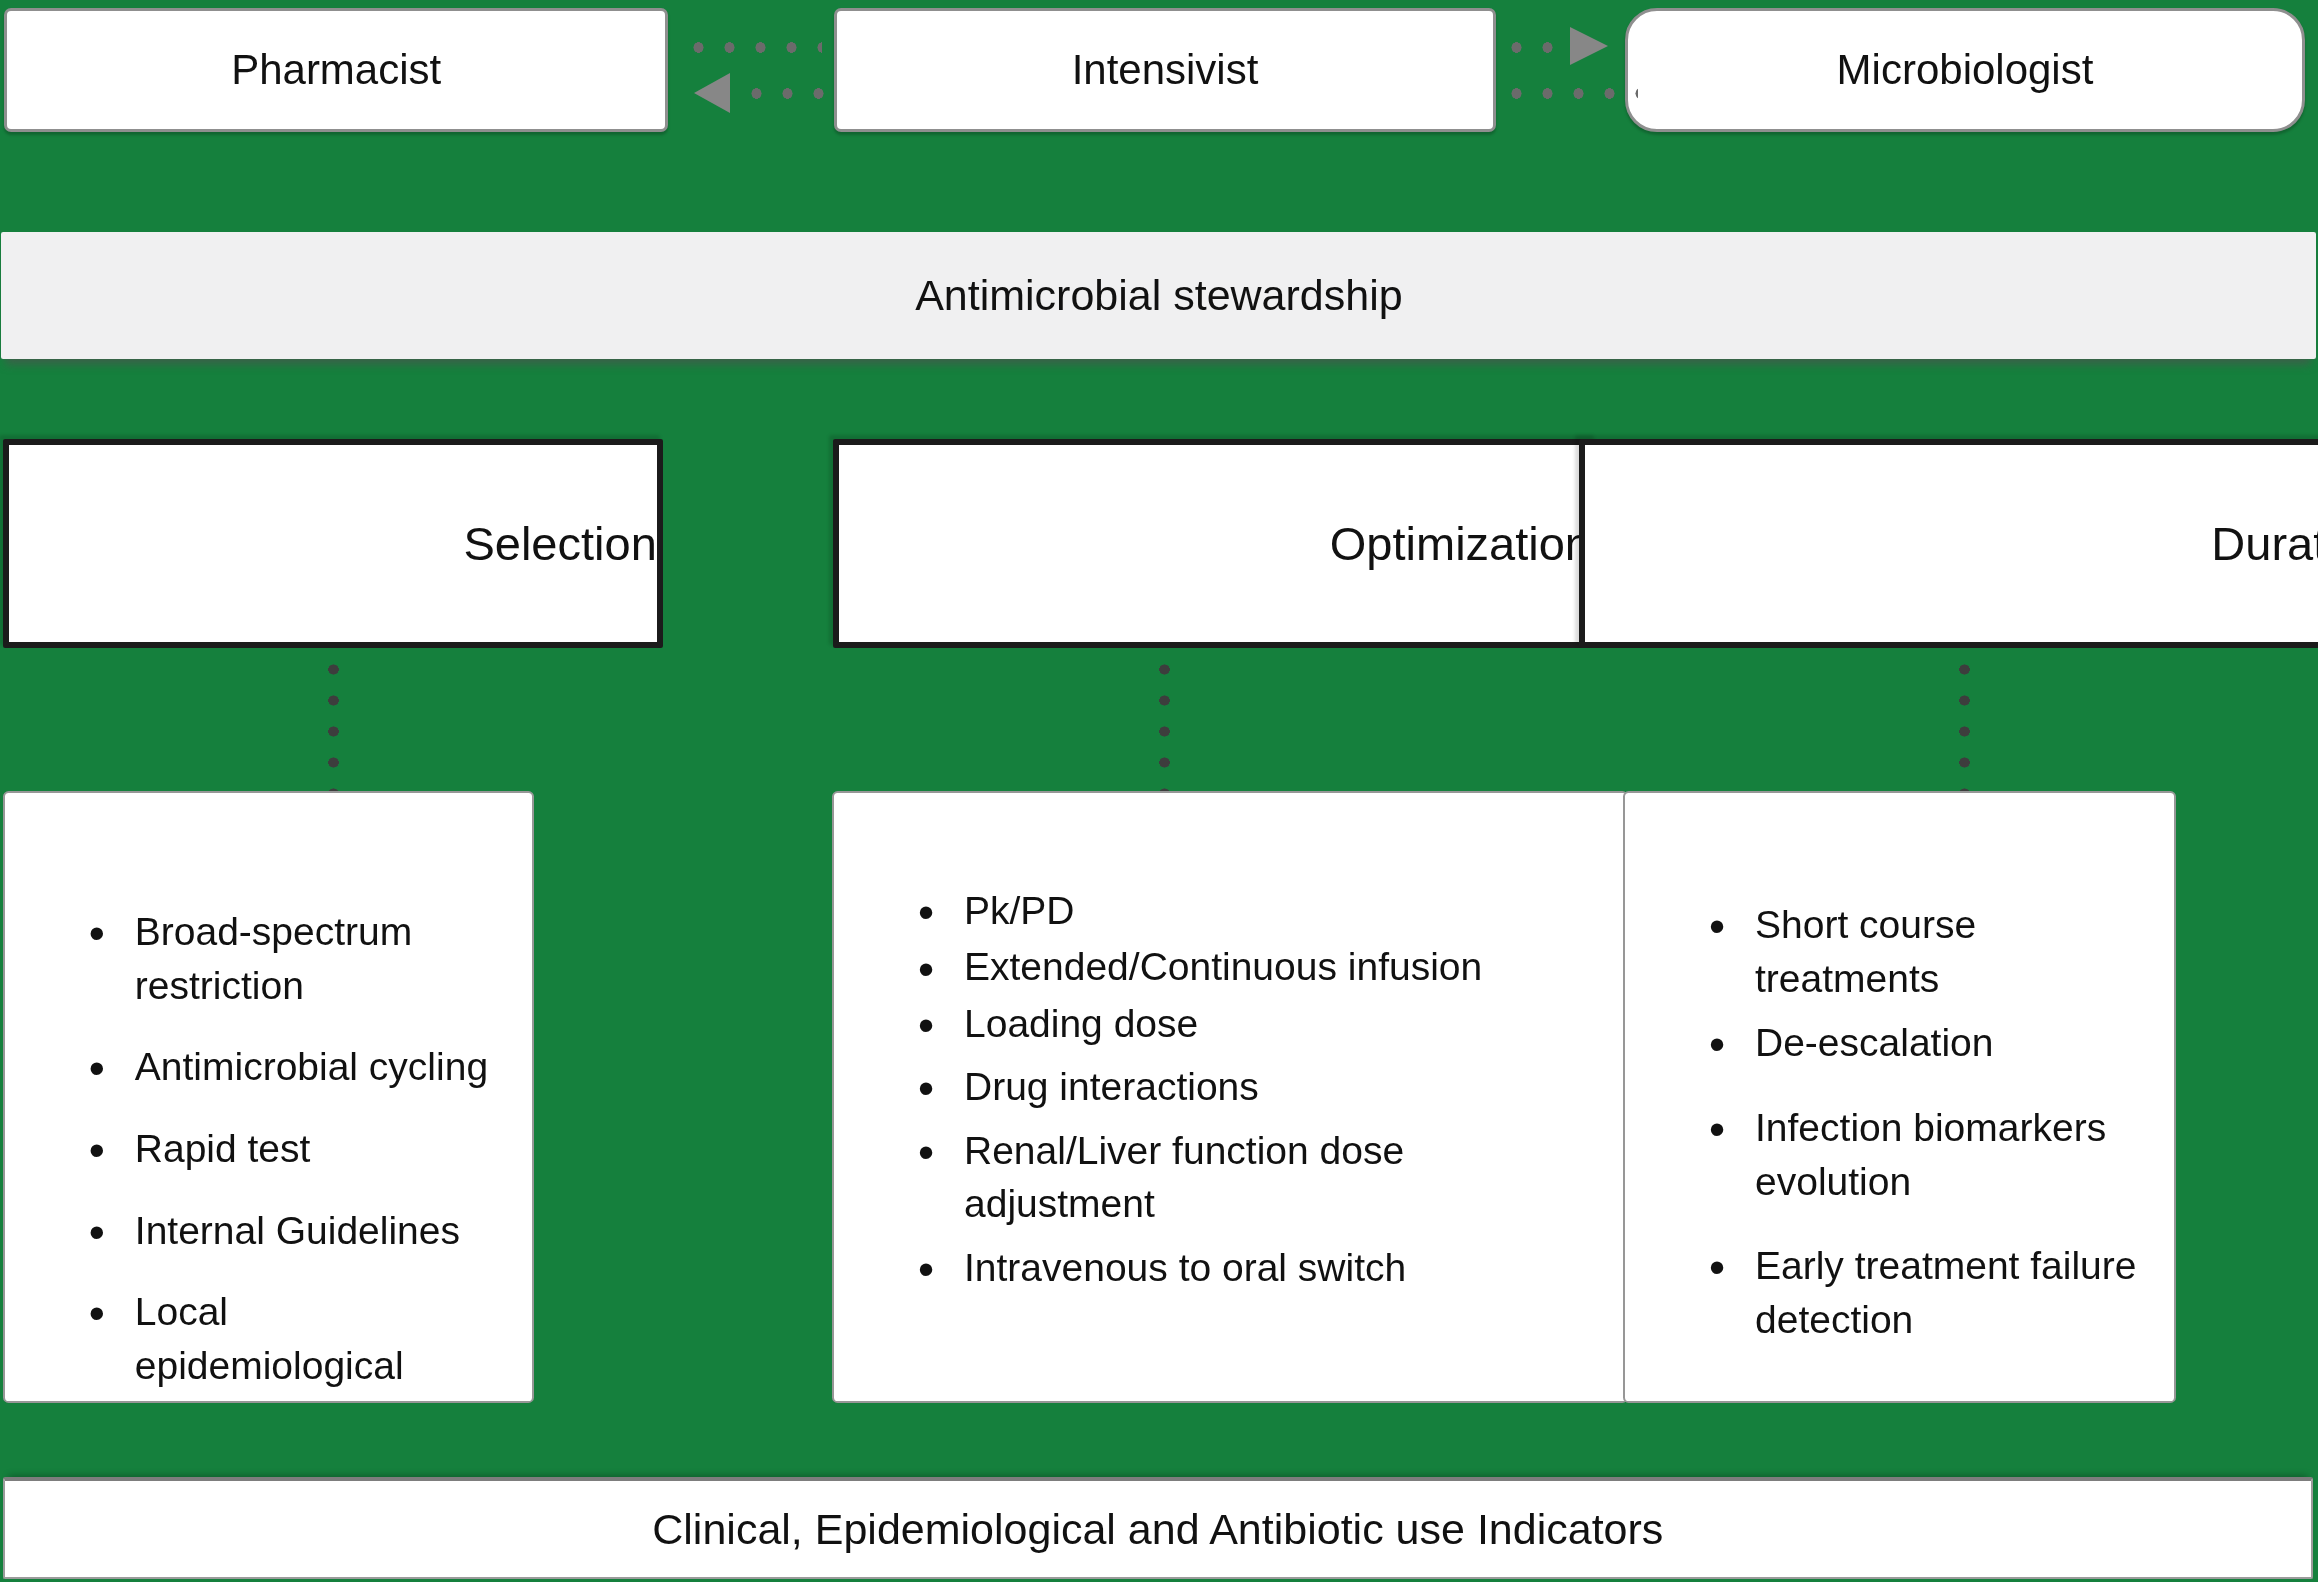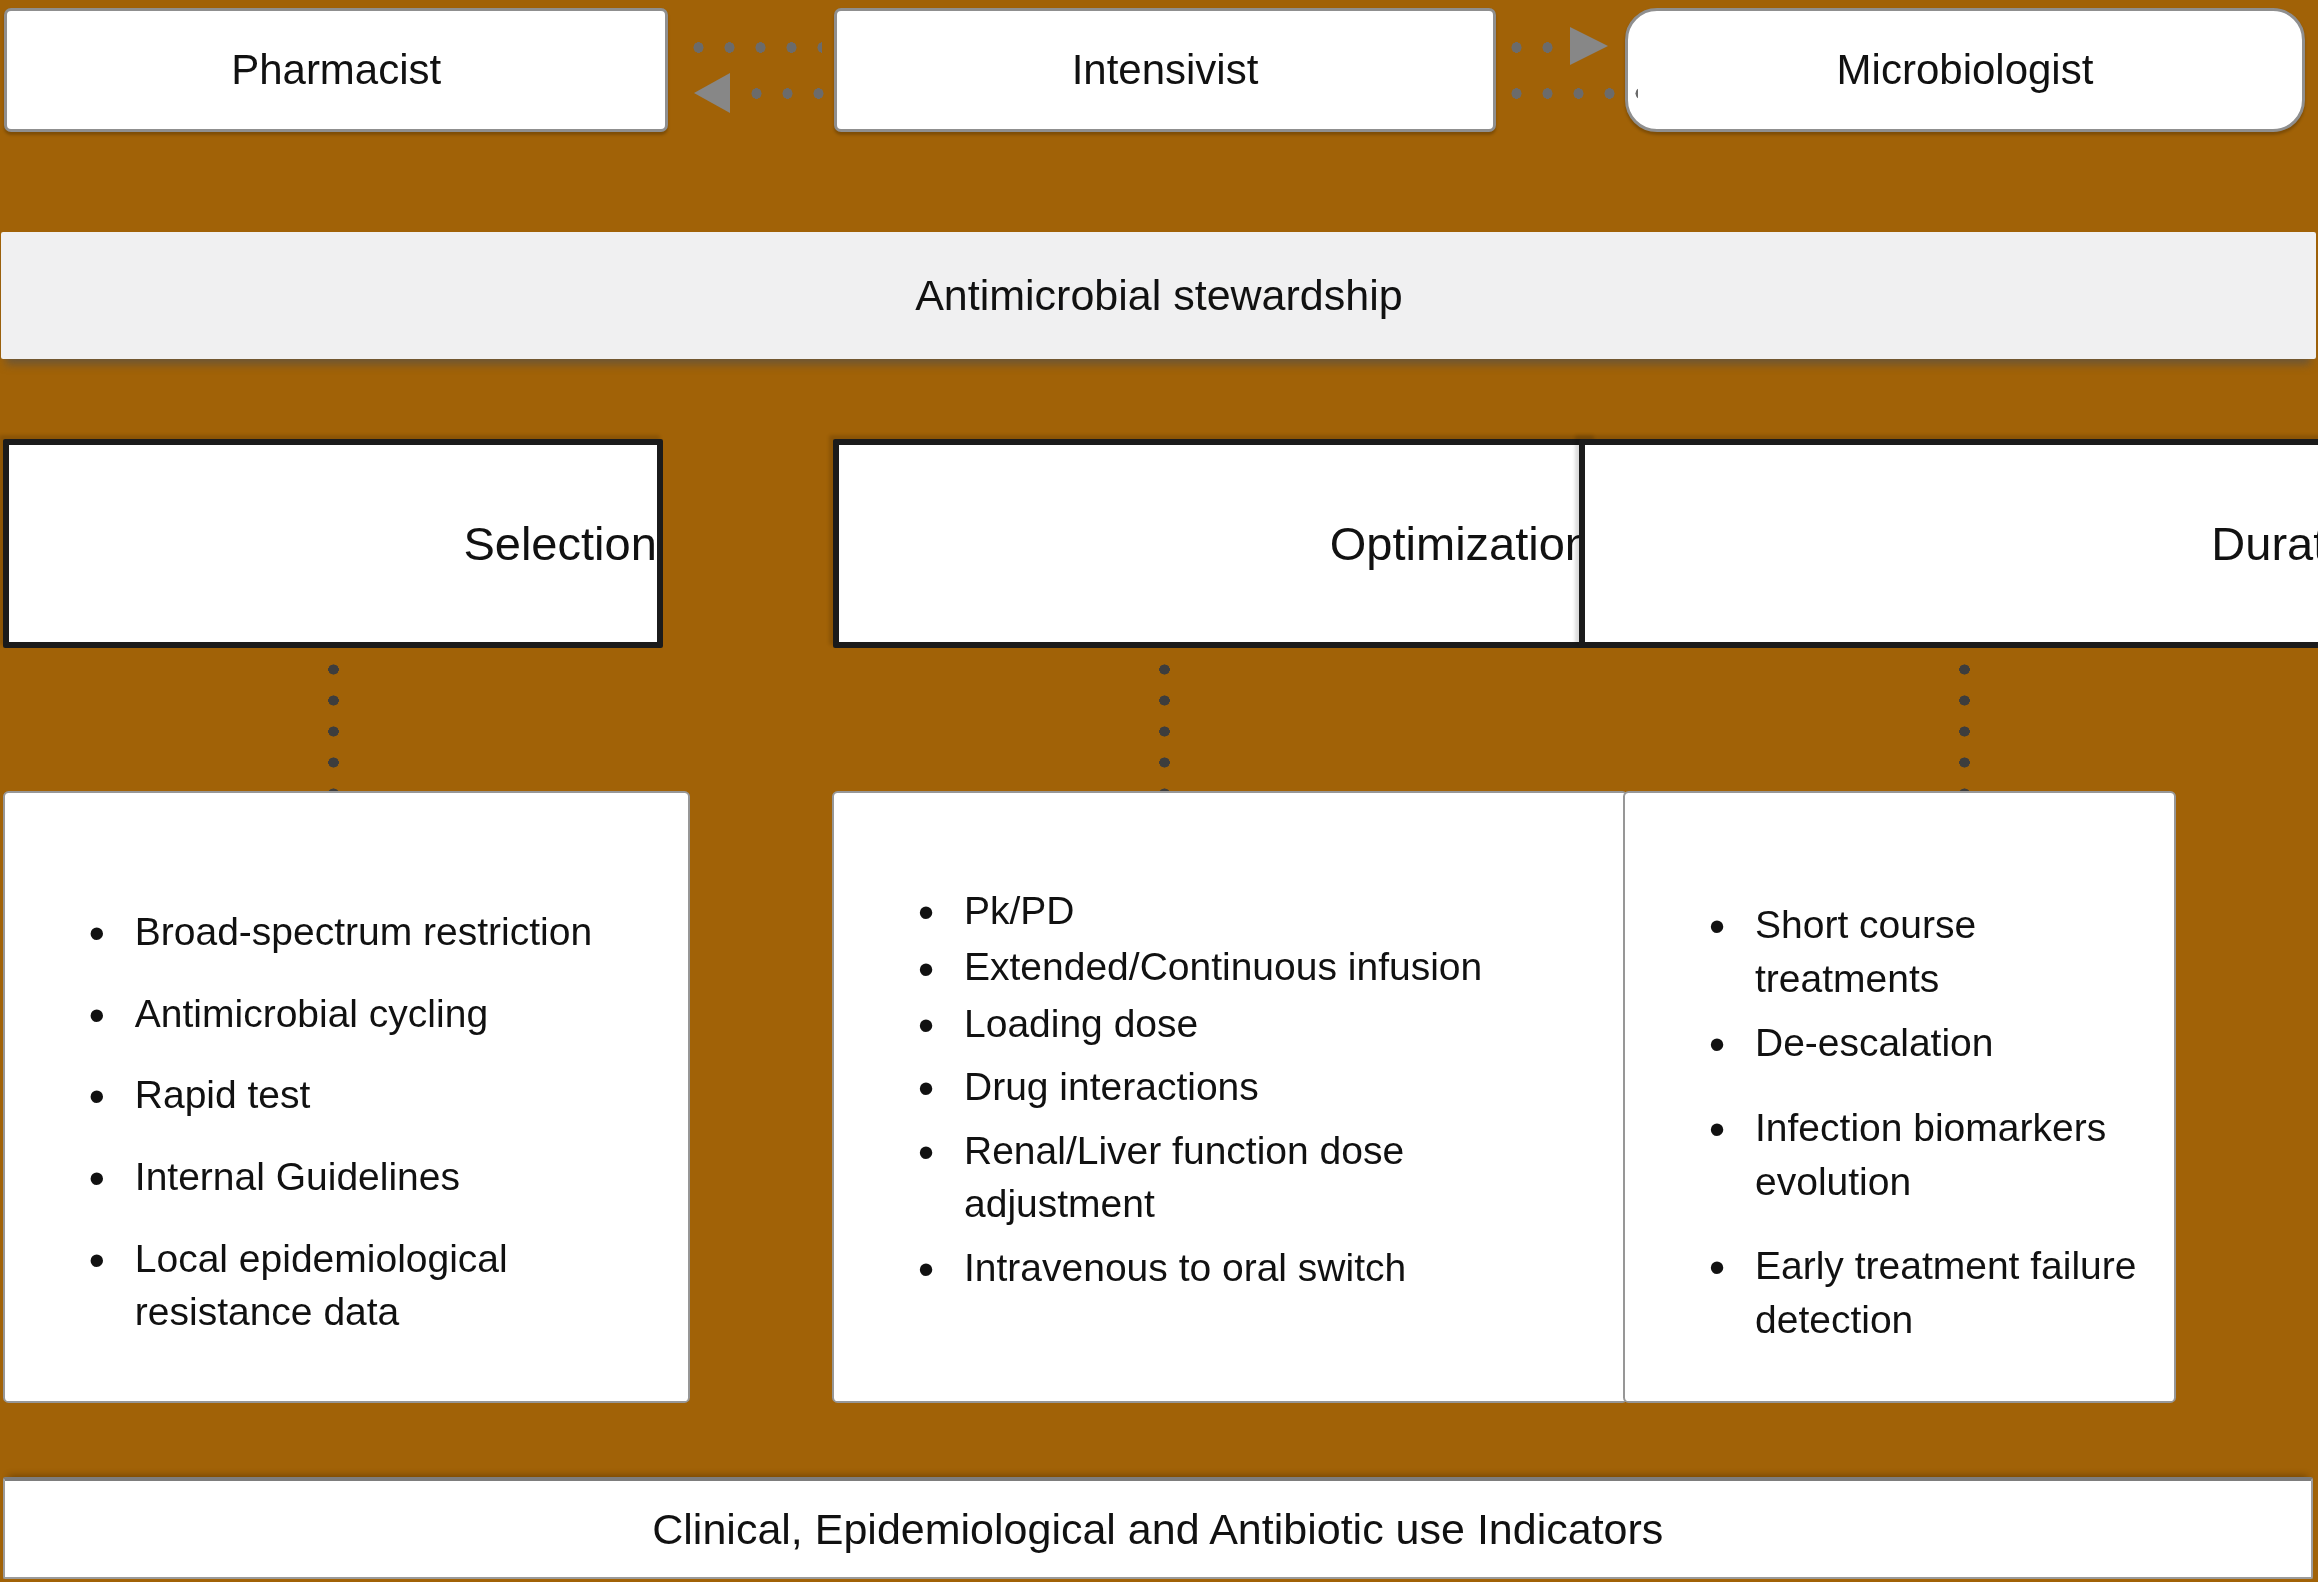--- a/index.html
+++ b/index.html
@@ -6,21 +6,21 @@
     margin: 0;
     padding: 0;
     background: #ffffff;
     font-family: "Liberation Sans", "DejaVu Sans", sans-serif;
     color: #111111;
   }
   #canvas {
     position: relative;
     width: 2319px;
     height: 1583px;
-    background: #a16207;
+    background: #15803d;
     overflow: hidden;
   }
   .abs { position: absolute; box-sizing: border-box; }
 
   
   .role-box {
     top: 8.4px;
     height: 124px;
     background: #ffffff;
     border: 3.5px solid #8f8f8f;
@@ -101,21 +101,21 @@
   #vdots-duration     { left: 1959px; }
 
   
   .detail-box {
     top: 791px; height: 612px;
     background: #ffffff;
     border: 2.8px solid #979797;
     border-radius: 5.6px;
     overflow: hidden;
   }
-  #detail-selection    { left: 2.8px;    width: 687px; }
+  #detail-selection    { left: 2.8px;    width: 531px; }
   #detail-optimization { left: 832px; width: 796px; }
   #detail-duration     { left: 1623px; width: 553px; }
 
   .detail-box ul {
     list-style: none;
     margin: 0;
     padding: 0 35px 0 84px;
   }
   .detail-box li {
     position: relative;

